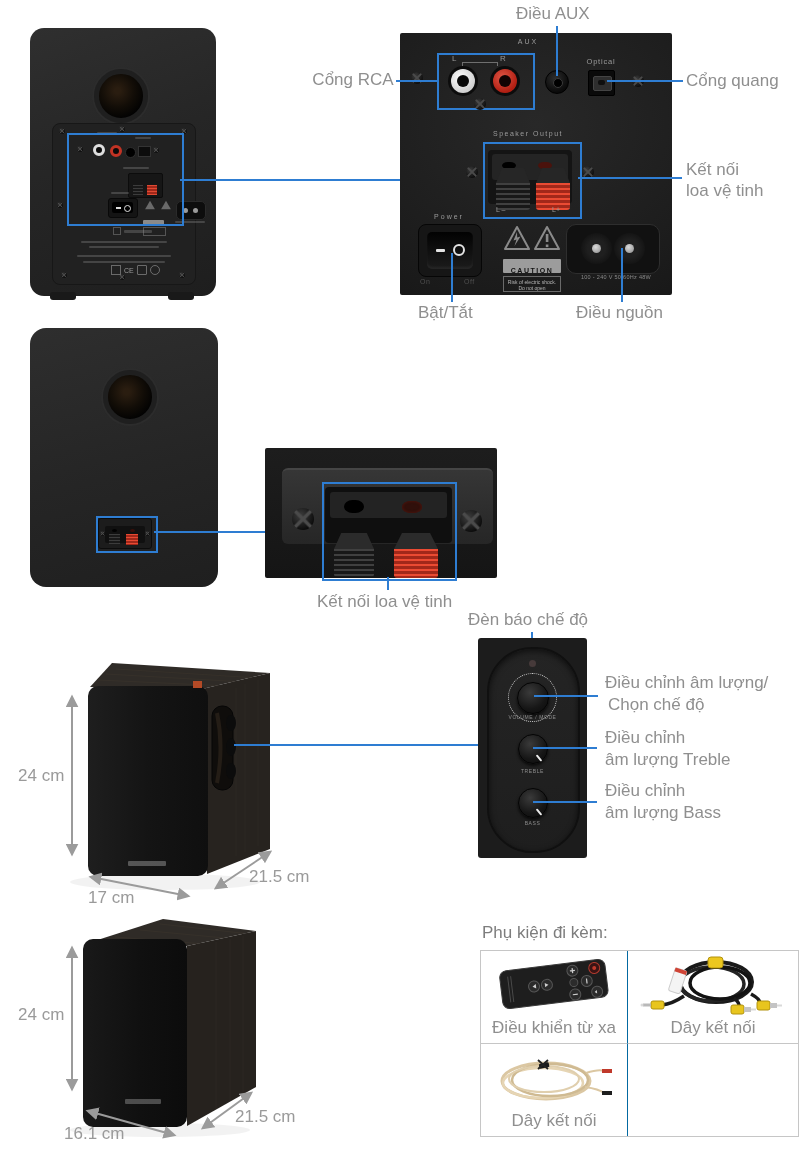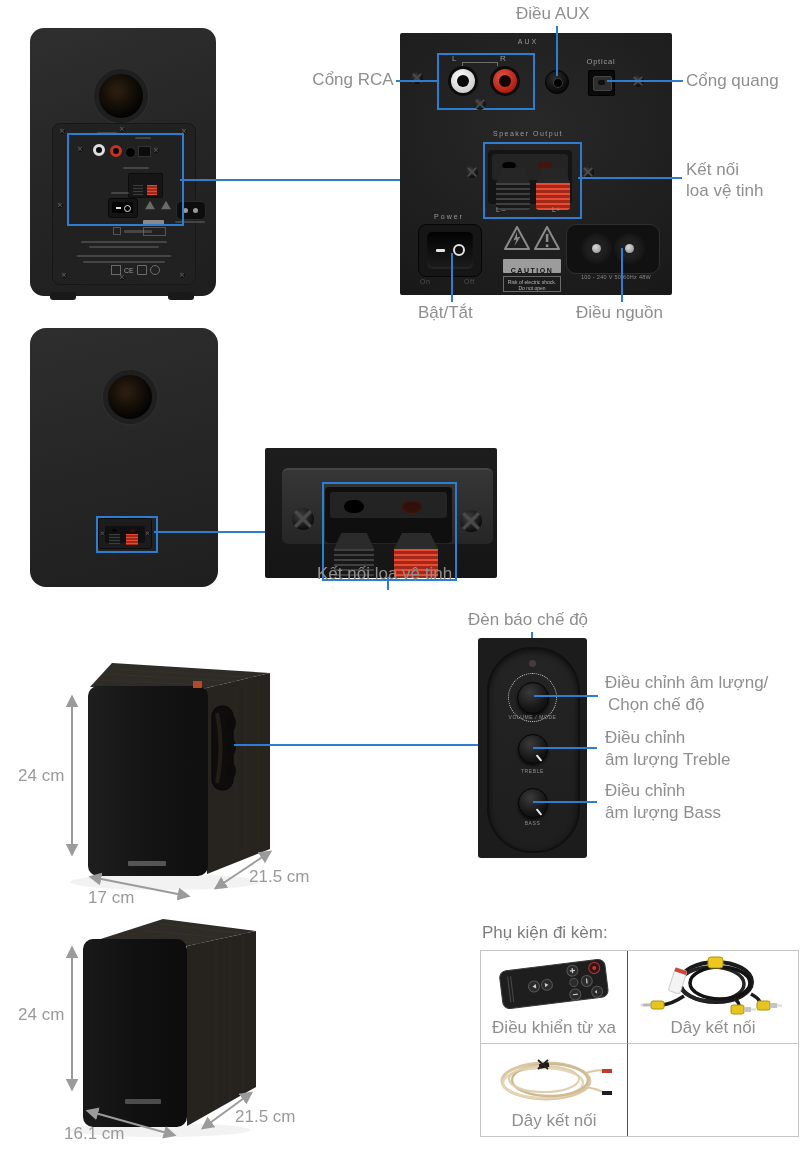--- a/index.html
+++ b/index.html
@@ -249,21 +249,21 @@
       <div class="pill" style="left:19px;top:13px;width:20px;height:13px;background:#000;"></div>
       <div class="pill" style="left:77px;top:14px;width:20px;height:12px;background:#30100b;box-shadow:inset 0 0 3px #5a150d;"></div>
     </div>
     <div class="clip-top" style="left:69px;top:85px;width:40px;height:16px;background:#2b2b2b;"></div>
     <div class="ridge-k" style="left:69px;top:101px;width:40px;height:28px;"></div>
     <div class="clip-top" style="left:129px;top:85px;width:44px;height:16px;background:#2b2b2b;"></div>
     <div class="ridge-r" style="left:129px;top:101px;width:44px;height:29px;"></div>
   </div>
   <div class="hl" style="left:322px;top:482px;width:131px;height:95px;"></div>
   <div class="lv" style="left:387px;top:577px;height:13px;"></div>
-  <div class="lbl" style="left:317px;top:564px;">Kết nối loa vệ tinh</div>
+  <div class="lbl" style="left:317px;top:592px;">Kết nối loa vệ tinh</div>
 
   <svg class="abs" style="left:0;top:660px;" width="330" height="252" viewBox="0 660 330 252">
     <defs>
       <marker id="ah3" viewBox="0 0 10 10" refX="8" refY="5" markerWidth="6.5" markerHeight="6.5" orient="auto-start-reverse">
         <path d="M0,0 L10,5 L0,10 z" fill="#9b9b9b"></path>
       </marker>
       <linearGradient id="g3f" x1="0" y1="0" x2="1" y2="0">
         <stop offset="0" stop-color="#1e1e1e"></stop>
           <stop offset=".5" stop-color="#141414"></stop>
           <stop offset="1" stop-color="#0f0f0f"></stop>

